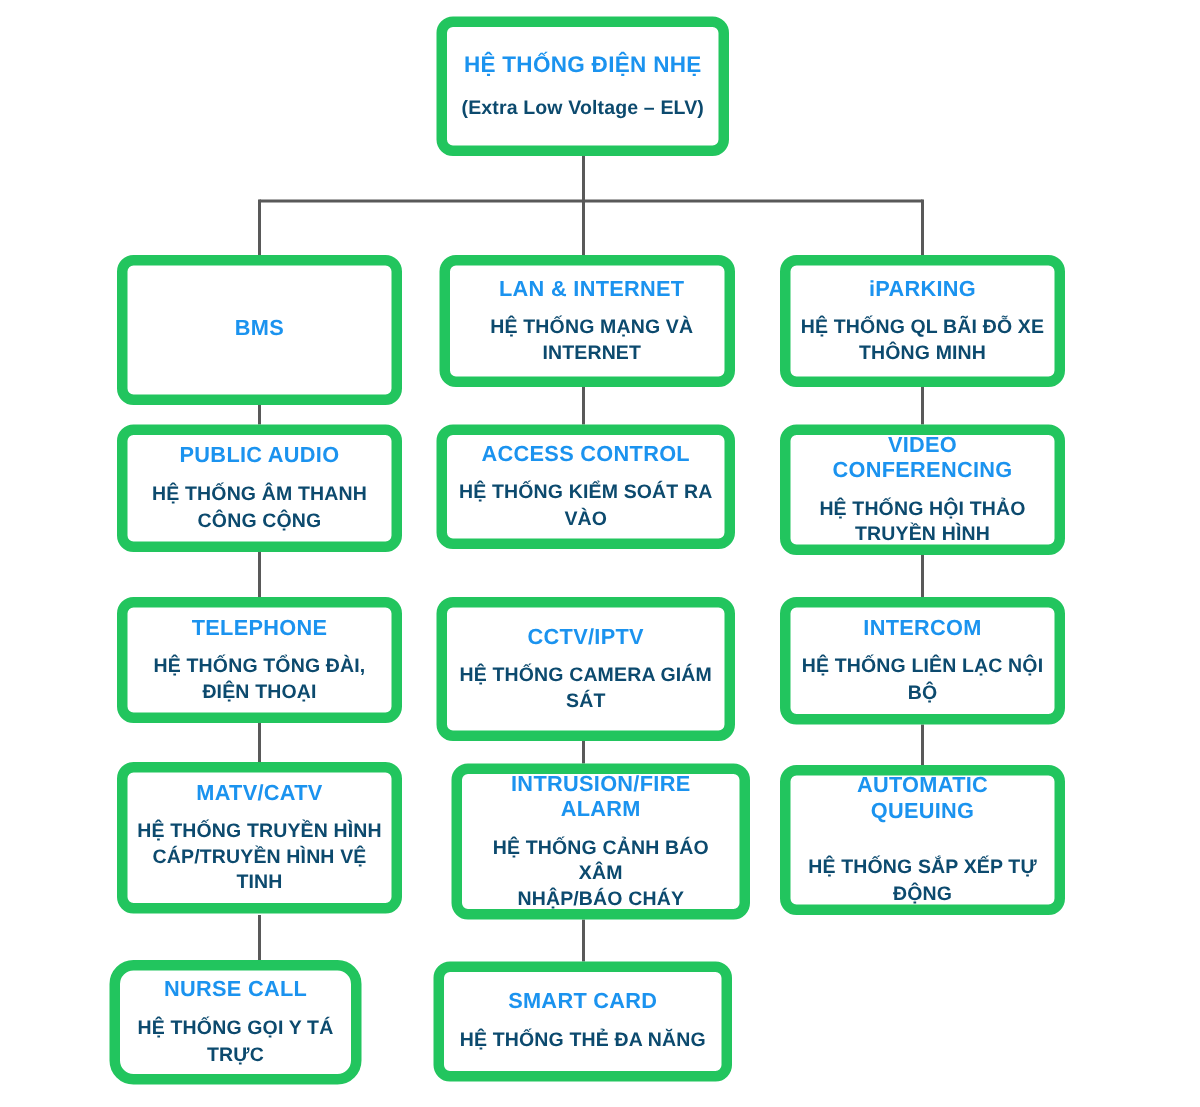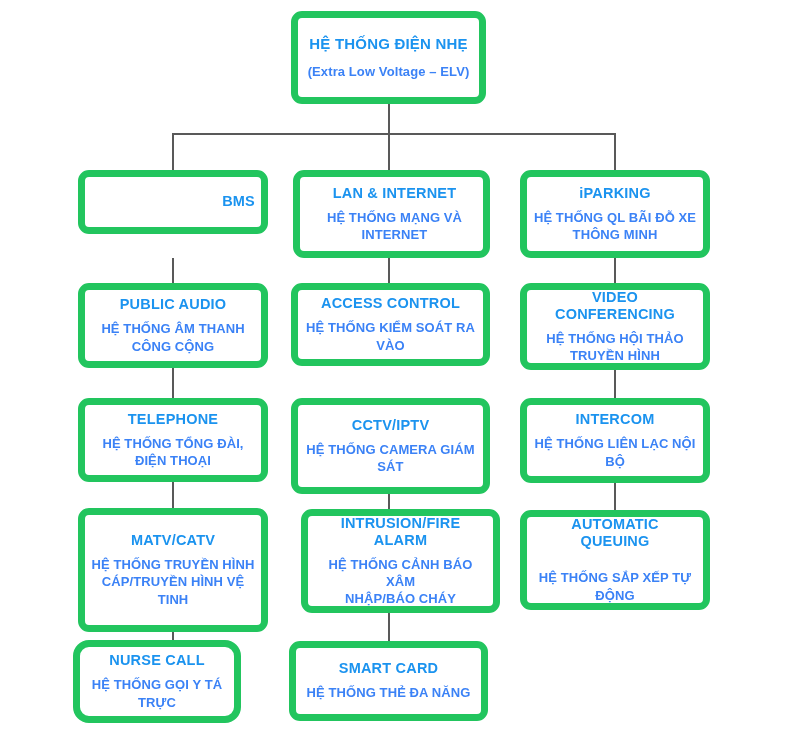--- a/index.html
+++ b/index.html
@@ -46,21 +46,21 @@
   .node .title {
     color: #1b93ef;
     font-weight: bold;
     font-size: 14.5px;
     line-height: 1.18;
     letter-spacing: 0.2px;
     white-space: pre-line;
   }
 
   .node .desc {
-    color: #3b82f6;
+    color: #0c4a6e;
     font-weight: bold;
     font-size: 13px;
     line-height: 1.32;
     letter-spacing: 0.1px;
     margin-top: 7px;
     white-space: pre-line;
   }
 
   
   #node-root .title { font-size: 15px; }
@@ -92,37 +92,37 @@
 
   <div class="line v" style="left:614px; top:258px; height:25px;"></div>
   <div class="line v" style="left:614px; top:370px; height:28px;"></div>
   <div class="line v" style="left:614px; top:483px; height:27px;"></div>
 
   <div class="node" id="node-root" style="left:291px; top:11px; width:195px; height:93px;">
     <div class="title">HỆ THỐNG ĐIỆN NHẸ</div>
     <div class="desc">(Extra Low Voltage – ELV)</div>
   </div>
 
-  <div class="node" style="left:78px; top:170px; width:190px; height:64px;align-items:flex-end;">
+  <div class="node" style="left:78px; top:170px; width:190px; height:100px;">
     <div class="title">BMS</div>
   </div>
 
   <div class="node" style="left:78px; top:283px; width:190px; height:85px;">
     <div class="title">PUBLIC AUDIO</div>
     <div class="desc">HỆ THỐNG ÂM THANH
 CÔNG CỘNG</div>
   </div>
 
   <div class="node" style="left:78px; top:398px; width:190px; height:84px;">
     <div class="title">TELEPHONE</div>
     <div class="desc">HỆ THỐNG TỔNG ĐÀI,
 ĐIỆN THOẠI</div>
   </div>
 
-  <div class="node" style="left:78px; top:508px; width:190px; height:124px;">
+  <div class="node" style="left:78px; top:508px; width:190px; height:101px;">
     <div class="title">MATV/CATV</div>
     <div class="desc">HỆ THỐNG TRUYỀN HÌNH
 CÁP/TRUYỀN HÌNH VỆ
 TINH</div>
   </div>
 
   <div class="node" style="left:73px; top:640px; width:168px; height:83px;border-radius:16px;">
     <div class="title">NURSE CALL</div>
     <div class="desc">HỆ THỐNG GỌI Y TÁ
 TRỰC</div>

